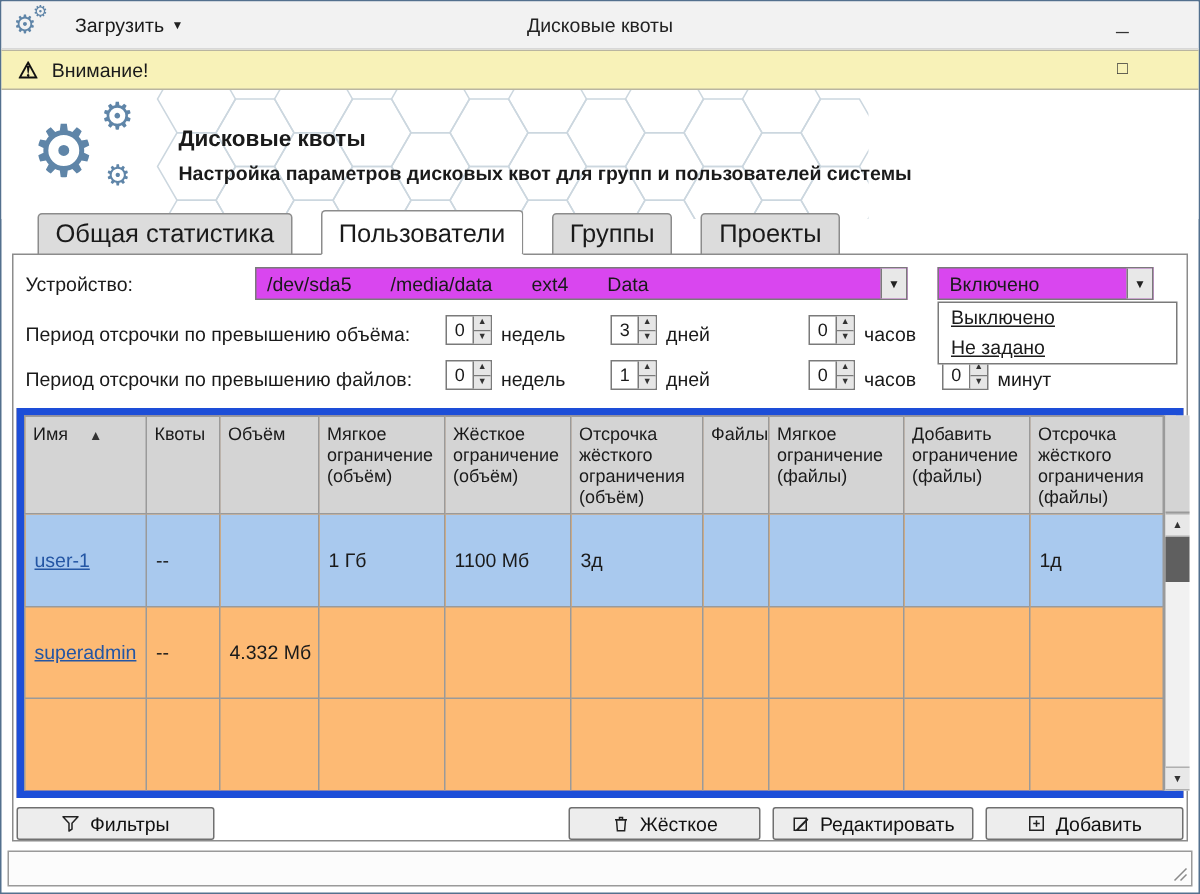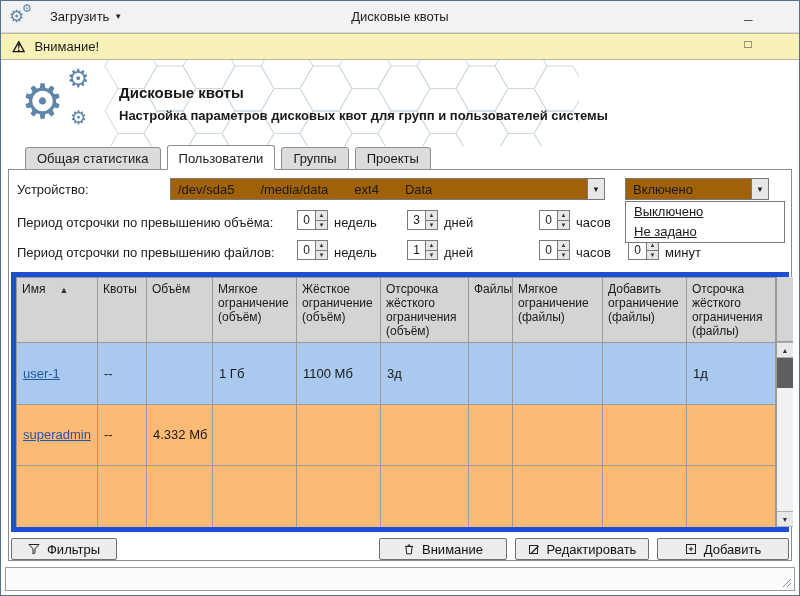--- a/index.html
+++ b/index.html
@@ -33,29 +33,29 @@
   .logo-big { position: relative; width: 92px; height: 76px; color: #5f85a8; margin-left: 18px; flex: 0 0 92px; z-index: 1; }
   .logo-big .bg1 { position: absolute; left: 2px; top: 13px; font-size: 48px; line-height: 1; }
   .logo-big .bg2 { position: absolute; left: 48px; top: 1px; font-size: 25px; line-height: 1; }
   .logo-big .bg3 { position: absolute; left: 51px; top: 43px; font-size: 19px; line-height: 1; }
   .header-text { position: relative; z-index: 1; margin-left: 8px; }
   .h-title { font-size: 15px; font-weight: 700; margin-bottom: 7px; }
   .h-sub { font-size: 13px; font-weight: 700; }
 
   
   .tabs { height: 24px; flex: 0 0 24px; display: flex; align-items: flex-end; padding-left: 24px; position: relative; z-index: 2; margin-bottom: -1px; }
-  .tab { background: #dcdcdc; border: 1px solid #8c8c8c; border-radius: 3px 3px 0 0; padding: 3px 11px 3px; font-size: 13px; margin-right: 6px; cursor: default; }
+  .tab { background: #dcdcdc; border: 1px solid #8c8c8c; border-radius: 3px 3px 0 0; padding: 3px 11px 3px; font-size: 17px; margin-right: 19px; cursor: default; }
   .tab.active { background: #fff; border-bottom-color: #fff; padding-top: 5px; }
 
   
   .panel { flex: 1 1 auto; margin: 0 7px; border: 1px solid #8c8c8c; background: #fff; position: relative; }
 
   .device-row { display: flex; align-items: center; padding: 8px 8px 0; position: relative; z-index: 3; }
   .lbl-device { width: 153px; font-size: 13px; }
-  .combo { display: flex; align-items: stretch; border: 1px solid #7a7a7a; height: 22px; background: #a16207; }
+  .combo { display: flex; align-items: stretch; border: 1px solid #7a7a7a; height: 22px; background: #d946ef; }
   .combo-text { flex: 1; display: flex; align-items: center; padding: 0 7px; font-size: 13px; overflow: hidden; white-space: nowrap; }
   .combo-part + .combo-part { margin-left: 26px; }
   .combo-btn { width: 17px; border-left: 1px solid #7a7a7a; background: #e8e8e8; display: flex; align-items: center; justify-content: center; font-size: 8px; color: #222; }
   .device-combo { width: 435px; }
   .status-combo { position: absolute; left: 616px; top: 8px; width: 144px; }
   .dropdown-list { position: absolute; left: 616px; top: 31px; width: 160px; background: #fff; border: 1px solid #7a7a7a; z-index: 5; text-decoration: underline; }
   .dd-item { padding: 2px 8px; font-size: 13px; height: 20px; line-height: 16px; cursor: default; }
 
   .grace-row { margin-top: 8px; padding: 0 8px; display: flex; align-items: flex-end; height: 22px; font-size: 13px; }
   .grace-label { width: 280px; flex: 0 0 280px; }
@@ -81,21 +81,21 @@
   .vscroll { width: 17px; flex: 0 0 17px; border-left: 1px solid #9a9a9a; display: flex; flex-direction: column; background: #f1f1f1; }
   .vs-cap { height: 65px; flex: 0 0 65px; background: #d4d4d4; border-bottom: 1px solid #9a9a9a; }
   .vs-btn { height: 16px; flex: 0 0 16px; background: #e8e8e8; border-top: 1px solid #b0b0b0; border-bottom: 1px solid #b0b0b0; font-size: 7px; display: flex; align-items: center; justify-content: center; color: #333; }
   .vs-thumb { height: 30px; flex: 0 0 30px; background: #5f5f5f; }
   .vs-track { flex: 1; }
 
   
   .actions { display: flex; margin: 6px 2px 0; gap: 8px; align-items: center; }
   .btn { height: 22px; border: 1px solid #707070; border-radius: 2px; background: #ededed; display: flex; align-items: center; justify-content: center; gap: 7px; font-size: 13px; color: #111; cursor: default; }
   .btn svg { display: block; }
-  .btn-filters { width: 106px; }
+  .btn-filters { width: 132px; }
   .btn-delete { width: 128px; }
   .btn-edit { width: 134px; }
   .btn-add { width: 132px; }
   .actions .spacer { flex: 1; }
 
   
   .statusbar { height: 24px; flex: 0 0 24px; margin: 6px 4px 4px; border: 1px solid #9a9a9a; background: #fcfcfc; position: relative; }
   .grip { position: absolute; right: 2px; bottom: 2px; }
 </style>
 </head>
@@ -366,21 +366,21 @@
             <path d="M1 1.5h10L7 5.8v4L5 11V5.8L1 1.5z" fill="none" stroke="#222" stroke-linejoin="round"></path>
           </svg>
         <span>Фильтры</span>
       </div>
       <div class="spacer"></div>
       <div class="btn btn-delete">
         <svg width="12" height="12" viewBox="0 0 12 12">
             <path d="M3 3.5h6l-.6 7.3H3.6L3 3.5z" fill="none" stroke="#222"></path>
             <path d="M2 3.5h8M5 3.5V2h2v1.5" fill="none" stroke="#222"></path>
           </svg>
-        <span>Внимание</span>
+        <span>Жёсткое</span>
       </div>
       <div class="btn btn-edit">
         <svg width="12" height="12" viewBox="0 0 12 12">
             <rect x="1.5" y="2.5" width="8" height="8" fill="none" stroke="#222"></rect>
             <path d="M4.5 9L10.5 3M4.5 9l-.8 1 1-.3" fill="none" stroke="#222" stroke-width="1.3"></path>
           </svg>
         <span>Редактировать</span>
       </div>
       <div class="btn btn-add">
         <svg width="12" height="12" viewBox="0 0 12 12">

